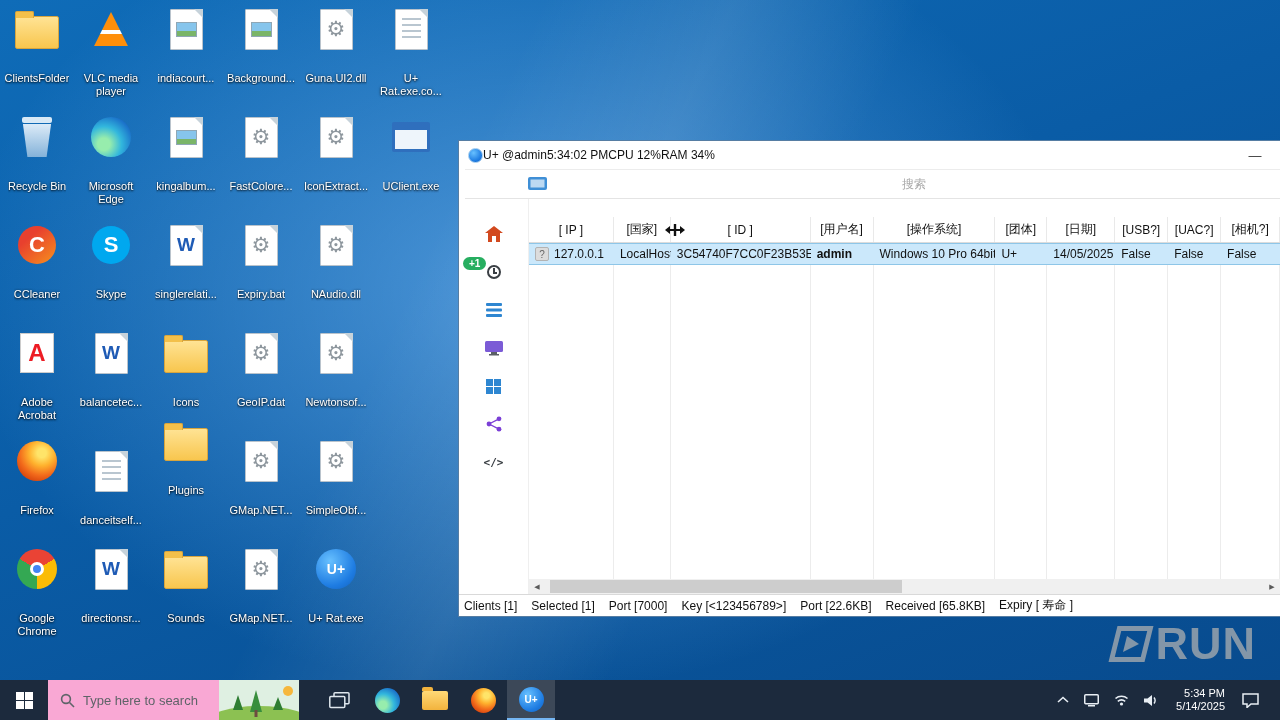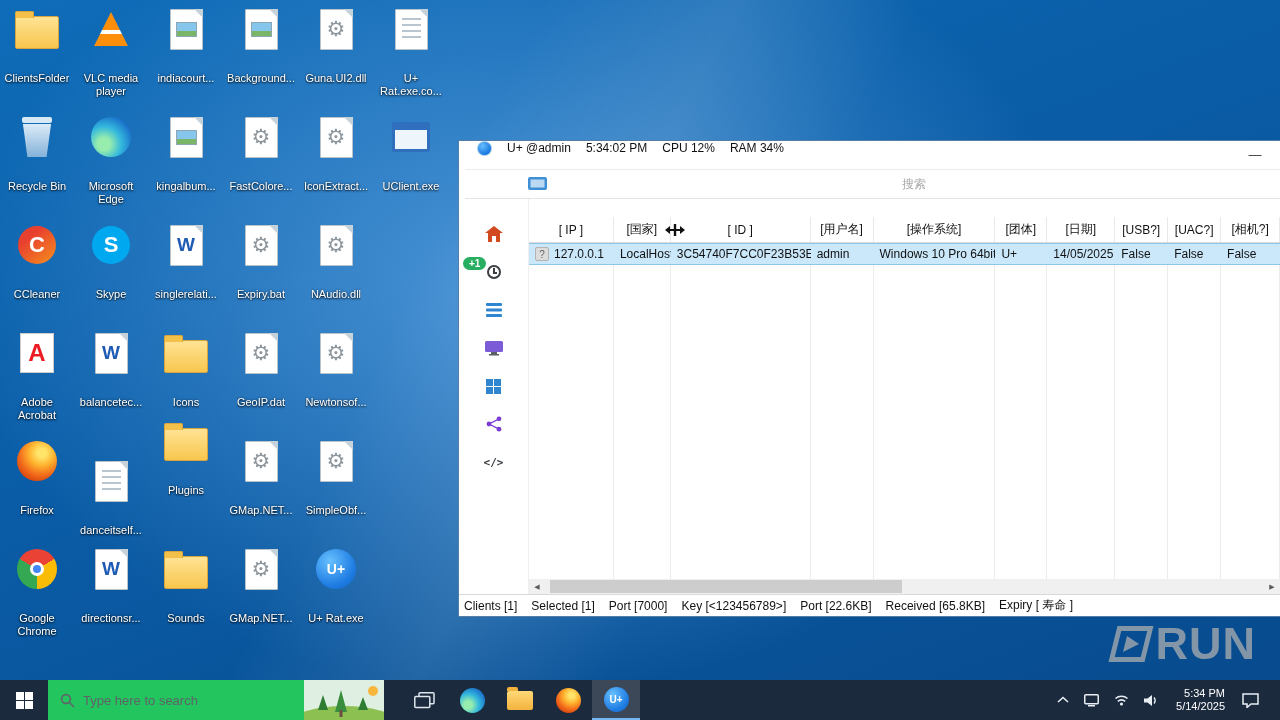--- a/index.html
+++ b/index.html
@@ -45,21 +45,21 @@
   .ic-uplus, .mn-uplus { background:radial-gradient(circle at 35% 30%, #67c0ff, #1e7ce2 65%, #1261bd); }
   .ic-uplus { width:40px; height:40px; font-size:14px; }
 
   
   .watermark { position:absolute; right:24px; bottom:10px; display:flex; align-items:center; color:#99a3ad; opacity:.85; font-weight:bold; font-size:45px; letter-spacing:1px; }
   .wm-logo { width:36px; height:36px; border:5px solid currentColor; transform:skewX(-14deg); position:relative; margin:0 7px; }
   .wm-logo i { position:absolute; left:7px; top:5px; width:0; height:0; border-top:8px solid transparent; border-bottom:8px solid transparent; border-left:14px solid currentColor; }
 
   
   .win { position:absolute; left:458px; top:140px; right:0; height:477px; background:#fff; border:1px solid #567da3; border-right:none; display:flex; flex-direction:column; font-size:12px; color:#111; }
-  .titlebar { height:28px; display:flex; align-items:flex-start; gap:15px; padding-left:18px; flex:0 0 auto; }
+  .titlebar { height:28px; display:flex; align-items:center; padding-left:9px; flex:0 0 auto; }
   .tb-appico { width:15px; height:15px; border-radius:50%; background:radial-gradient(circle at 35% 30%, #67c0ff, #1e7ce2 65%, #1261bd); border:1px solid #9ec9ee; flex:0 0 auto; }
   .min-btn { margin-left:auto; width:34px; height:26px; display:flex; align-items:center; justify-content:center; font-size:13px; color:#333; cursor:pointer; margin-right:8px; }
   .toolbar { height:30px; display:flex; align-items:center; border-top:1px solid #ececec; border-bottom:1px solid #e4e4e4; flex:0 0 auto;margin-left:6px; }
   .tool-ico { margin-left:63px; display:flex; }
   .toolbar input { flex:1; border:none; outline:none; font-size:12px; text-align:center; color:#333; background:transparent; height:100%; }
   .toolbar input::placeholder { color:#a9a9a9; }
   .win-body { flex:1; display:flex; min-height:0; }
   .sidebar { width:70px; flex:0 0 auto; position:relative; display:flex; flex-direction:column; align-items:center; padding-top:26px; border-right:1px solid #efefef; }
   .sbi { width:24px; height:18px; display:flex; align-items:center; justify-content:center; margin-bottom:20px; cursor:pointer; }
   .sb-clock { width:14px; height:14px; border:2px solid #3a3f44; border-radius:50%; position:relative; }
@@ -81,21 +81,21 @@
   .hscroll { height:15px; display:flex; flex:0 0 auto; background:#f0f0f0; }
   .hs-arrow { width:16px; height:15px; display:flex; align-items:center; justify-content:center; font-size:7px; color:#5a5a5a; cursor:pointer; }
   .hs-track { flex:1; position:relative; }
   .hs-thumb { position:absolute; left:5px; top:1px; width:352px; height:13px; background:#cdcdcd; cursor:pointer; }
   .statusbar { height:22px; border-top:1px solid #d9d9d9; display:flex; align-items:center; gap:14px; padding-left:5px; font-size:12px; flex:0 0 auto; white-space:nowrap; overflow:hidden; }
 
   
   .taskbar { position:absolute; left:0; bottom:0; width:1280px; height:40px; background:#1c2a3d; display:flex; align-items:stretch; }
   .tk { width:48px; display:flex; align-items:center; justify-content:center; cursor:pointer; }
   .tk.active { background:rgba(255,255,255,.14); border-bottom:2px solid #75b6f3; }
-  .tb-search { width:336px; background:#22c55e; display:flex; align-items:center; cursor:text; }
+  .tb-search { width:251px; background:#f9a8d4; display:flex; align-items:center; cursor:text; }
   .tb-search .mag { margin:0 8px 0 12px; display:flex; }
   .tb-search input { flex:1; border:none; outline:none; background:transparent; font-size:13px; color:#333; min-width:0; }
   .tb-search input::placeholder { color:#5f6368; }
   .tb-illu { width:80px; height:40px; flex:0 0 auto; overflow:hidden; }
   .tv-gap { width:16px; }
   .mn-edge, .mn-fx, .mn-uplus { width:25px; height:25px; border-radius:50%; }
   .mn-uplus { color:#fff; font-size:10px; font-weight:bold; display:flex; align-items:center; justify-content:center; }
   .mn-folder { width:26px; height:19px; background:linear-gradient(#ffd977,#f2b33d); border-radius:2px; position:relative; }
   .mn-folder::before { content:''; position:absolute; top:-4px; left:0; width:11px; height:4px; background:#f2b33d; border-radius:2px 2px 0 0; }
   .tray { margin-left:auto; display:flex; align-items:center; gap:9px; padding-right:4px; }
@@ -167,21 +167,21 @@
           <div class="dlabel">Skype</div>
         </div>
         <div class="dicon" style="left: 74px; top: 330px;">
           <div class="dart">
             <span class="ig ic-page">
               <span class="w">W</span>
             </span>
           </div>
           <div class="dlabel">balancetec...</div>
         </div>
-        <div class="dicon" style="left: 74px; top: 458px;">
+        <div class="dicon" style="left: 74px; top: 448px;">
           <div class="dart">
             <span class="ig ic-page">
               <span class="dl"></span>
             </span>
           </div>
           <div class="dlabel">danceitself...</div>
         </div>
         <div class="dicon" style="left: 74px; top: 546px;">
           <div class="dart">
             <span class="ig ic-page">
@@ -445,21 +445,21 @@
                 <span class="gc" style="width: 68px;"></span>
                 <span class="gc" style="width: 53px;"></span>
                 <span class="gc" style="width: 53px;"></span>
                 <span class="gc" style="width: 59px;"></span>
               </div>
             <div id="rows">
                 <div class="trow">
                   <span class="td" style="width: 85px;"><span class="qchip">?</span>127.0.0.1</span>
                   <span class="td" style="width: 57px;">LocalHost</span>
                   <span class="td" style="width: 140px;">3C54740F7CC0F23B53E5</span>
-                  <span class="td" style="width: 63px;">admin</span>
+                  <span class="td" style="width: 63px; font-weight: bold;">admin</span>
                   <span class="td" style="width: 122px;">Windows 10 Pro 64bit</span>
                   <span class="td" style="width: 52px;">U+</span>
                   <span class="td" style="width: 68px;">14/05/2025</span>
                   <span class="td" style="width: 53px;">False</span>
                   <span class="td" style="width: 53px;">False</span>
                   <span class="td" style="width: 59px;">False</span>
                 </div>
               </div>
           </div>
           <div class="hscroll">

